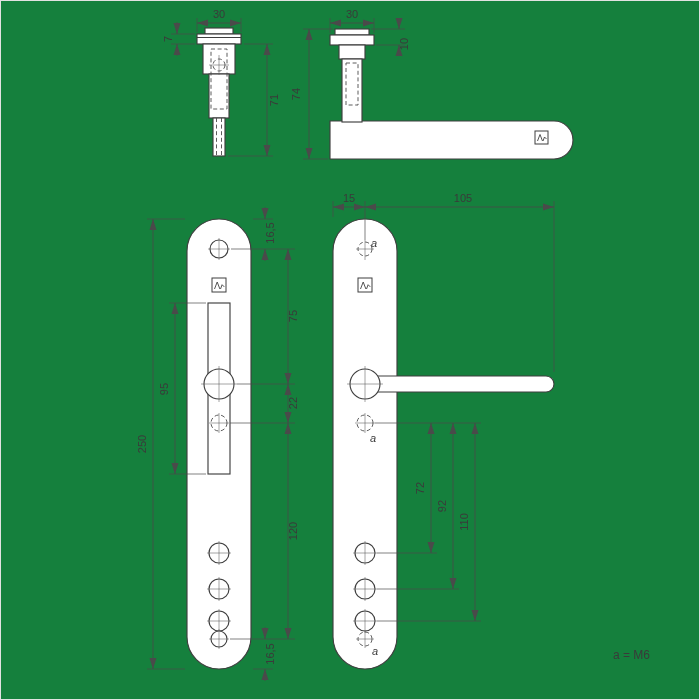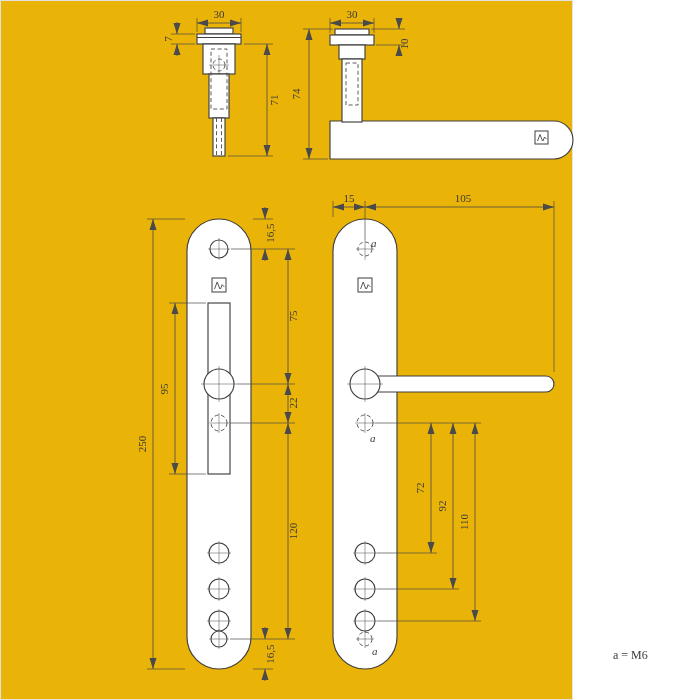--- a/index.html
+++ b/index.html
@@ -1,18 +1,18 @@
 <!DOCTYPE html>
 <html><head>
 <meta charset="utf-8">
 <style>
   html,body{margin:0;padding:0;background:#ffffff;}
   .page{
-    width:573px;height:700px;position:relative;background:#eab308;
-    font-family:Liberation Serif, serif;
+    width:700px;height:700px;position:relative;background:#15803d;
+    font-family:Liberation Sans, sans-serif;
     box-sizing:border-box;border:1px solid #e2e2e2;
   }
   svg{display:block;}
   .part{fill:#ffffff;stroke:#3f3f3f;stroke-width:1.15;}
   .part-thin{fill:none;stroke:#3f3f3f;stroke-width:1;}
   .hidden-line{fill:none;stroke:#4a4a4a;stroke-width:0.9;stroke-dasharray:4 2.6;}
   .center-mark{stroke:#5a5a5a;stroke-width:0.55;fill:none;}
   .ext{stroke:#4a4a4a;stroke-width:0.7;fill:none;}
   .dim-line{stroke:#4a4a4a;stroke-width:0.8;fill:none;}
   .dim-text{font-size:11px;fill:#3a3a3a;}

